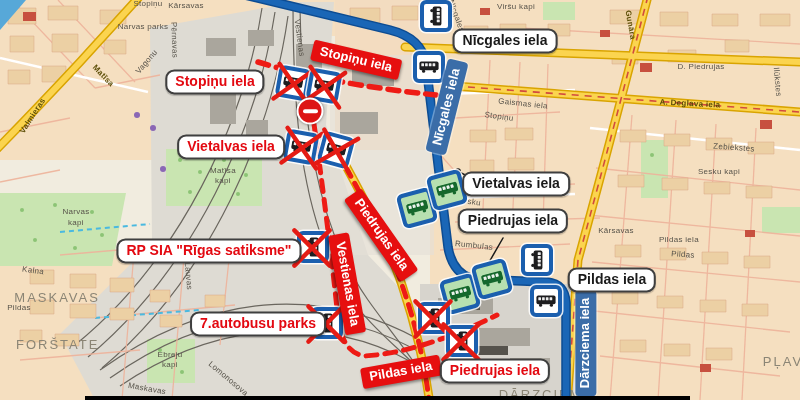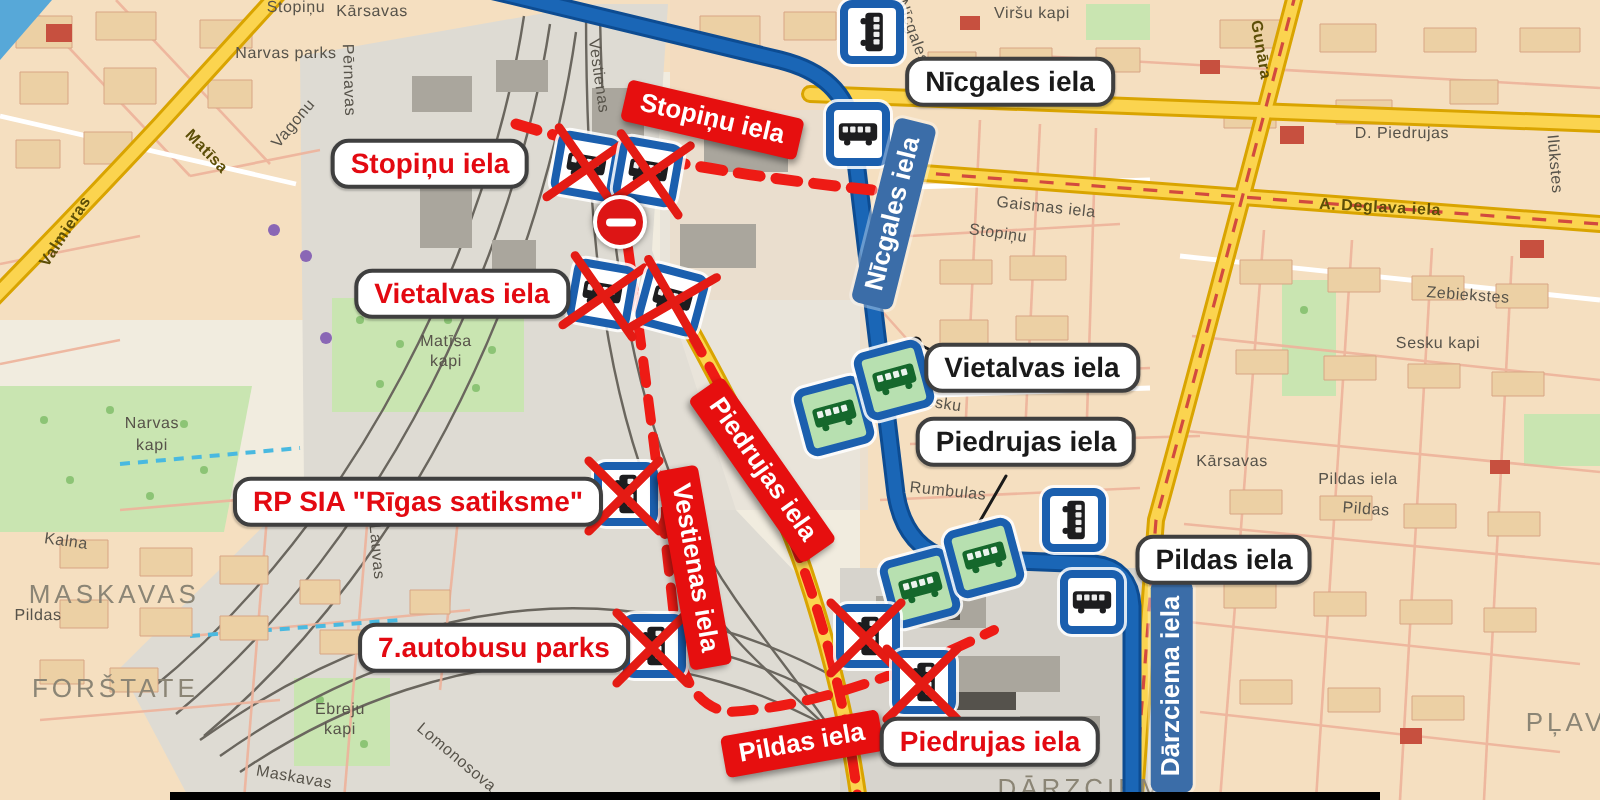--- a/index.html
+++ b/index.html
@@ -365,17 +365,17 @@
   <div class="rlabel" style="left:447px;top:107px;transform:translate(-50%,-50%) rotate(-76deg)">Nīcgales iela</div>
   <div class="rlabel" style="left:586px;top:343px;transform:translate(-50%,-50%) rotate(-90deg)">Dārzciema iela</div>
 
   <div class="co" style="left:505px;top:41px">Nīcgales iela</div>
   <div class="co" style="left:516px;top:184px">Vietalvas iela</div>
   <div class="co" style="left:513px;top:221px">Piedrujas iela</div>
   <div class="co" style="left:612px;top:280px">Pildas iela</div>
   <div class="co red" style="left:215px;top:82px">Stopiņu iela</div>
   <div class="co red" style="left:231px;top:147px">Vietalvas iela</div>
   <div class="co red" style="left:209px;top:251px">RP SIA "Rīgas satiksme"</div>
-  <div class="co red" style="left:247px;top:324px">7.autobusu parks</div>
+  <div class="co red" style="left:258px;top:324px">7.autobusu parks</div>
   <div class="co red" style="left:495px;top:371px">Piedrujas iela</div>
 
   <div class="blackbar"></div>
 </div>
 
 </body></html>

